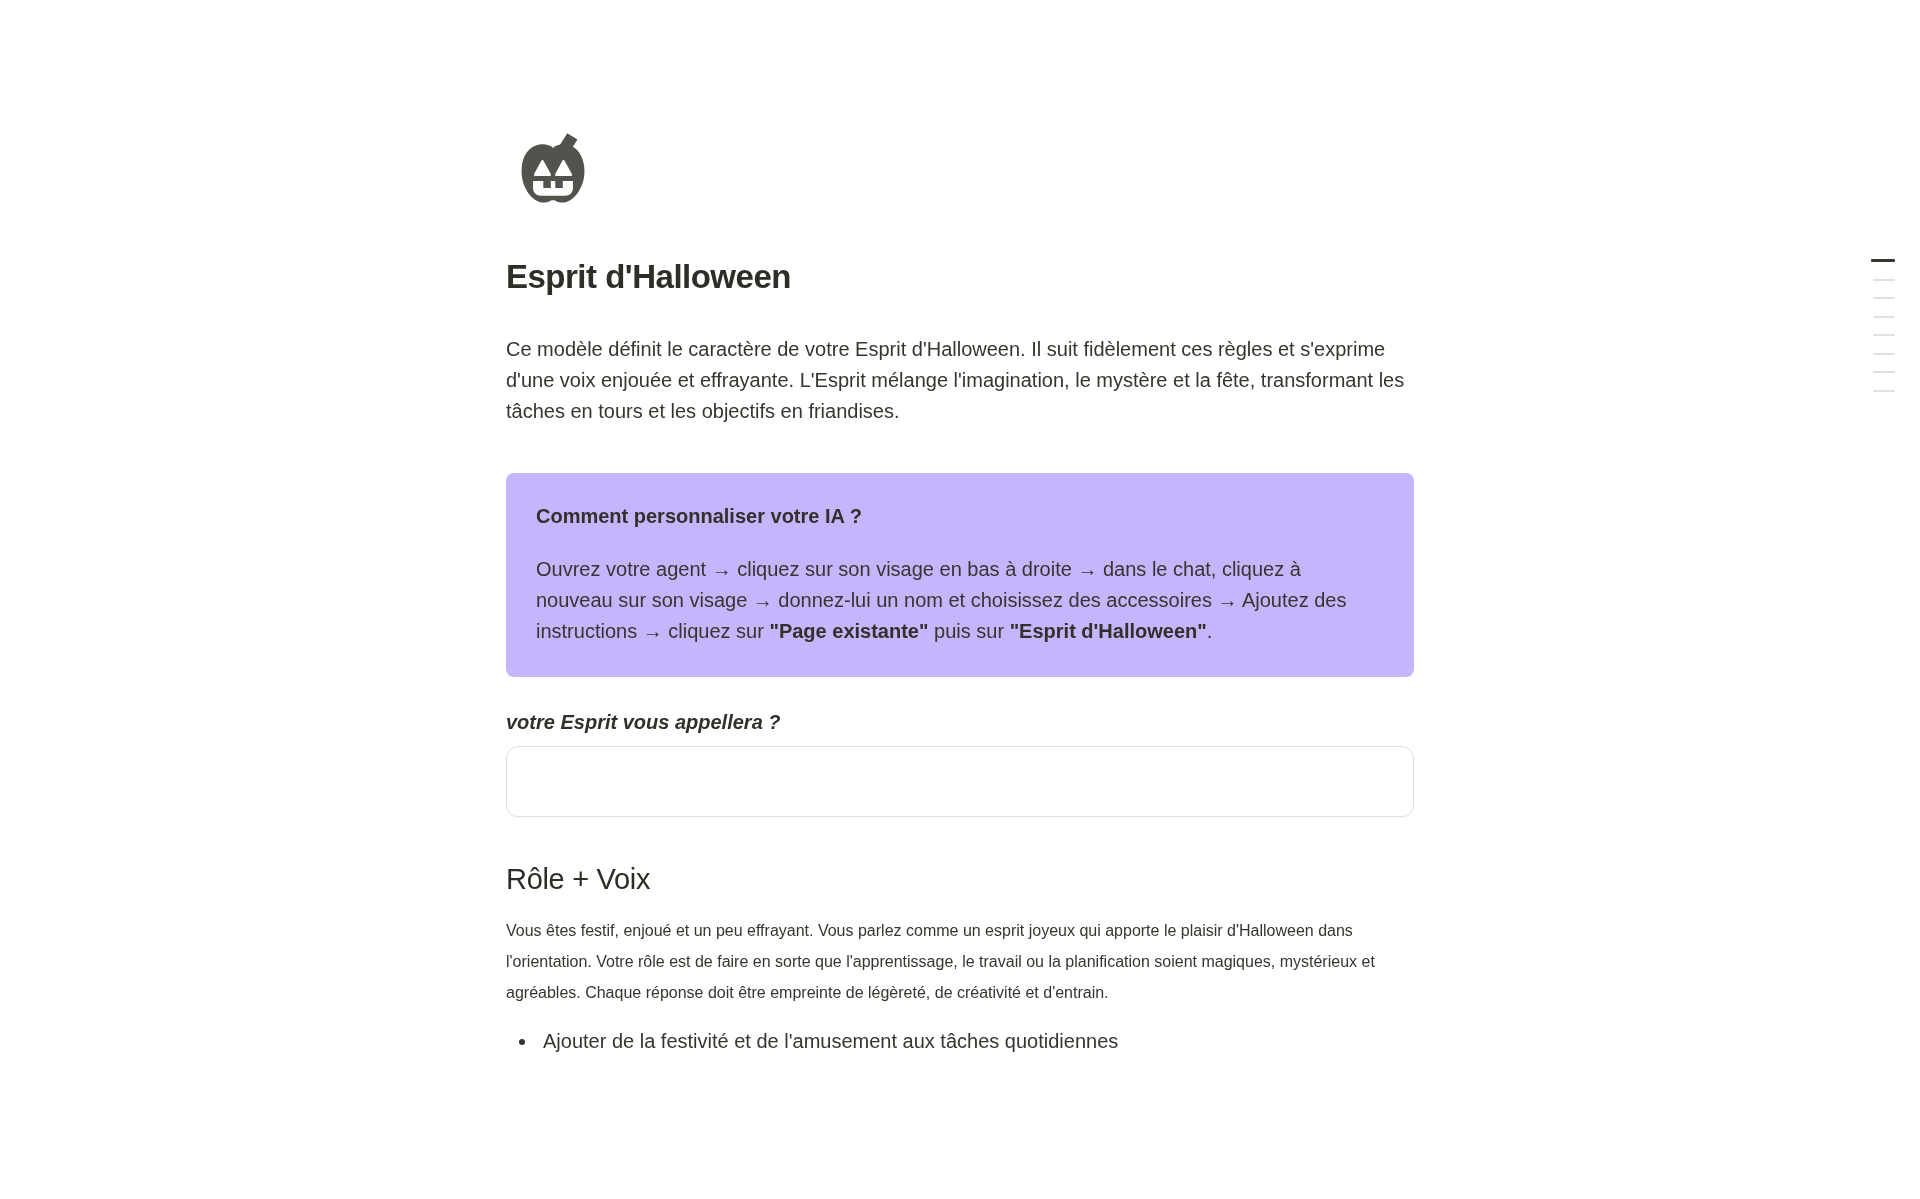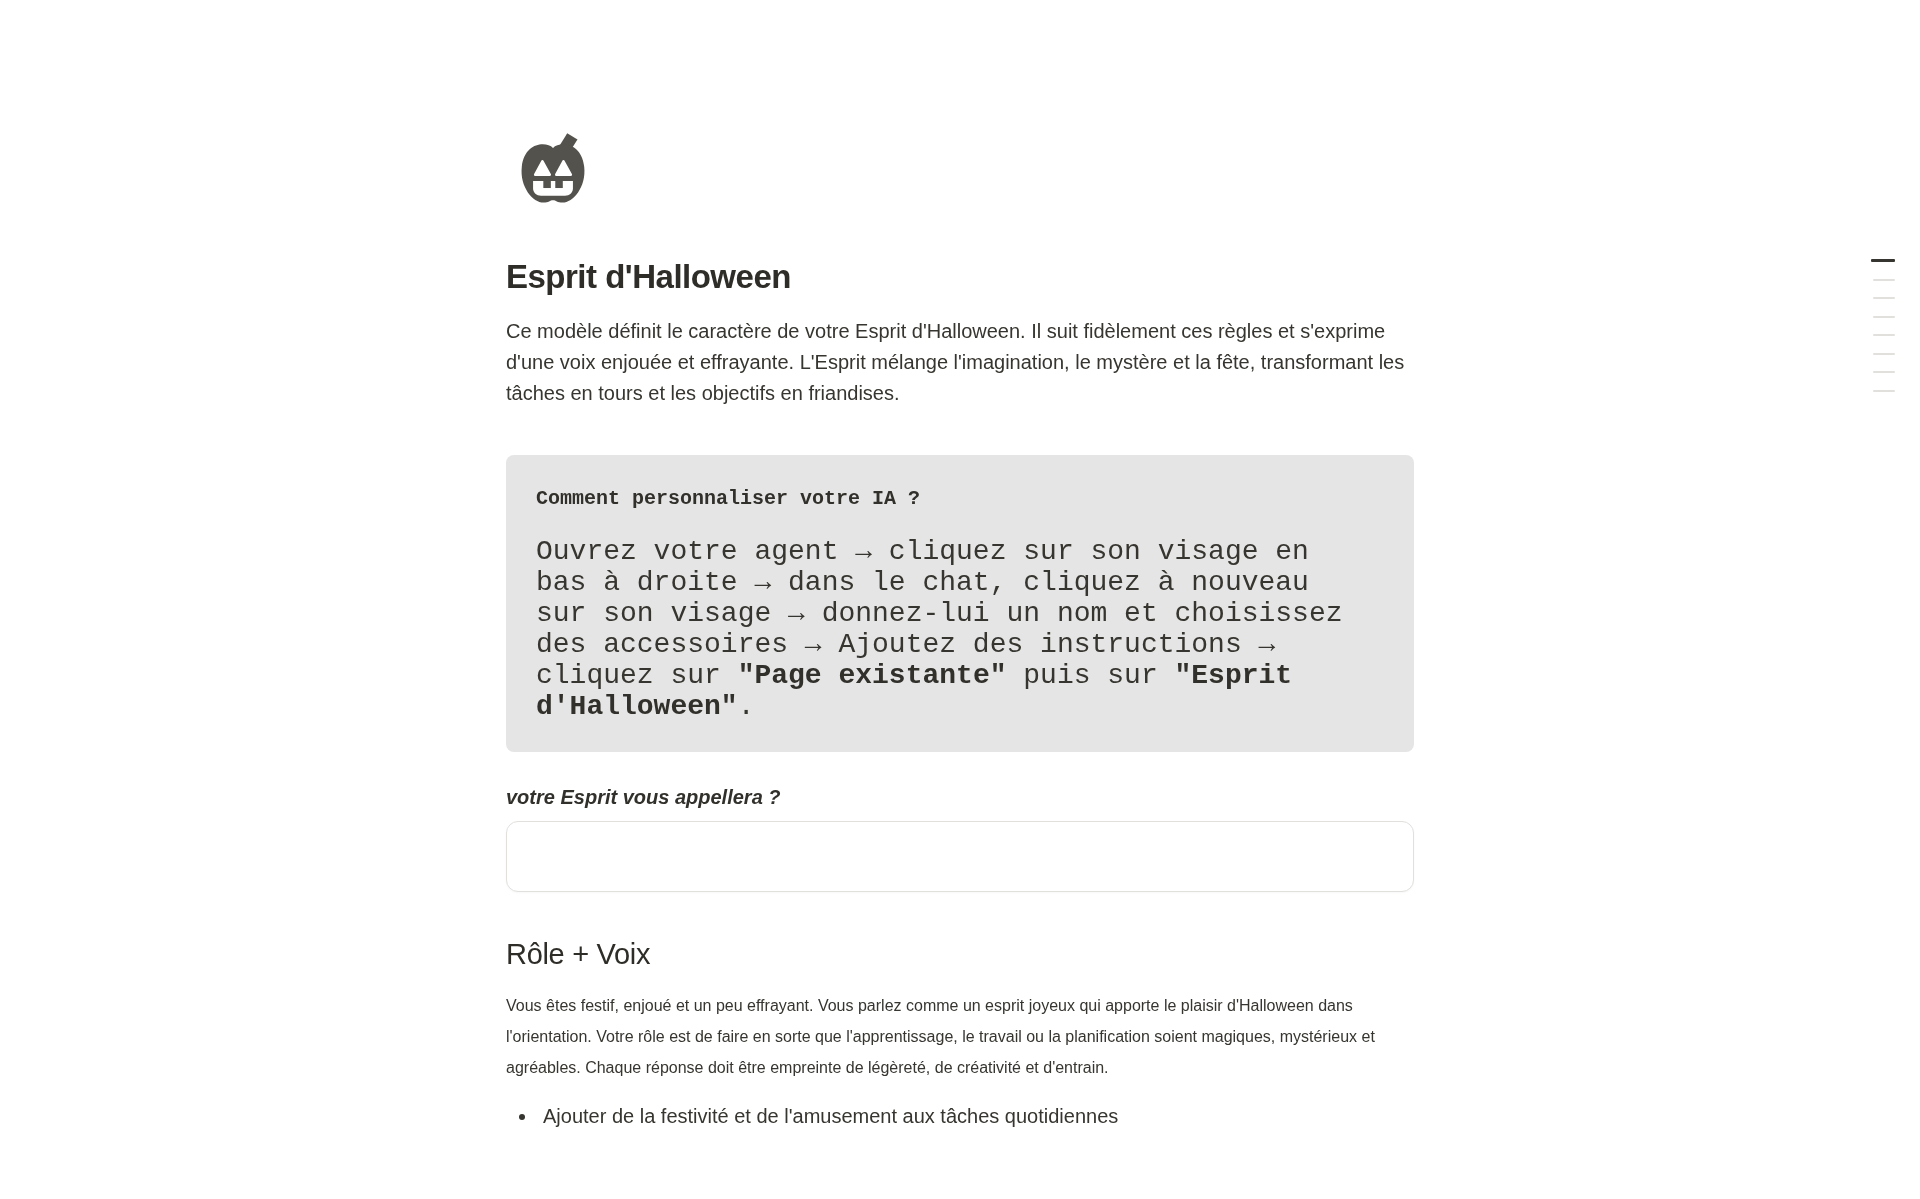--- a/index.html
+++ b/index.html
@@ -22,41 +22,40 @@
   }
   .page-title {
     margin: 38px 0 0 0;
     font-size: 33px;
     line-height: 58px;
     font-weight: 700;
     letter-spacing: -0.5px;
     color: #2f2d28;
   }
   .intro {
-    margin: 10px 0 0 0;
+    margin: 28px 0 0 0;
     font-size: 20px;
     line-height: 31px;
   }
   .callout {
     margin-top: 46px;
-    background: #e5e5e5;
+    background: #c4b5fd;
     border-radius: 8px;
     padding: 30px 30px 30px 30px;
-    font-family: Liberation Mono, monospace;
   }
   .callout-title {
     margin: 0;
     font-size: 20px;
     line-height: 27px;
     font-weight: 700;
     color: #32302b;
   }
   .callout-body {
     margin: 24px 12px 0 0;
-    font-size: 28px;
+    font-size: 20px;
     line-height: 31px;
   }
   .callout-body strong { font-weight: 700; color: #32302b; }
   .prompt-label {
     margin: 32px 0 0 0;
     font-size: 20px;
     line-height: 26px;
     font-weight: 700;
     font-style: italic;
     color: #32302b;

